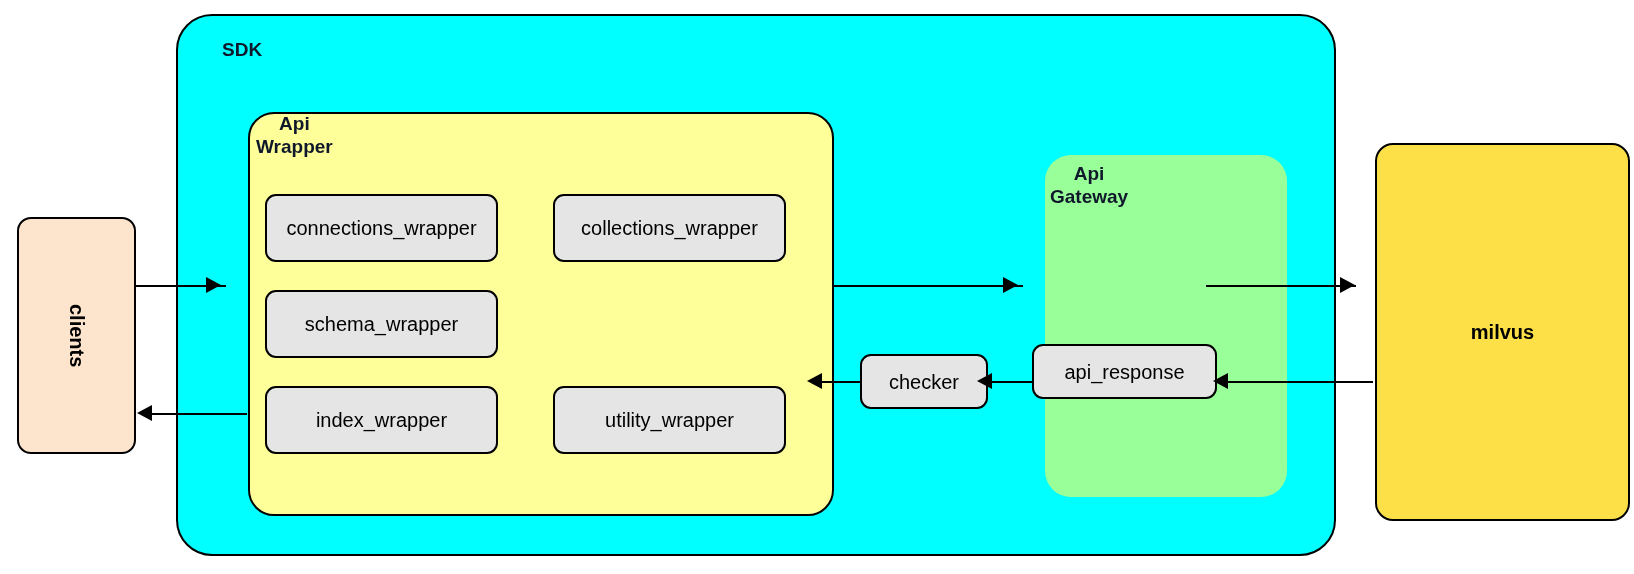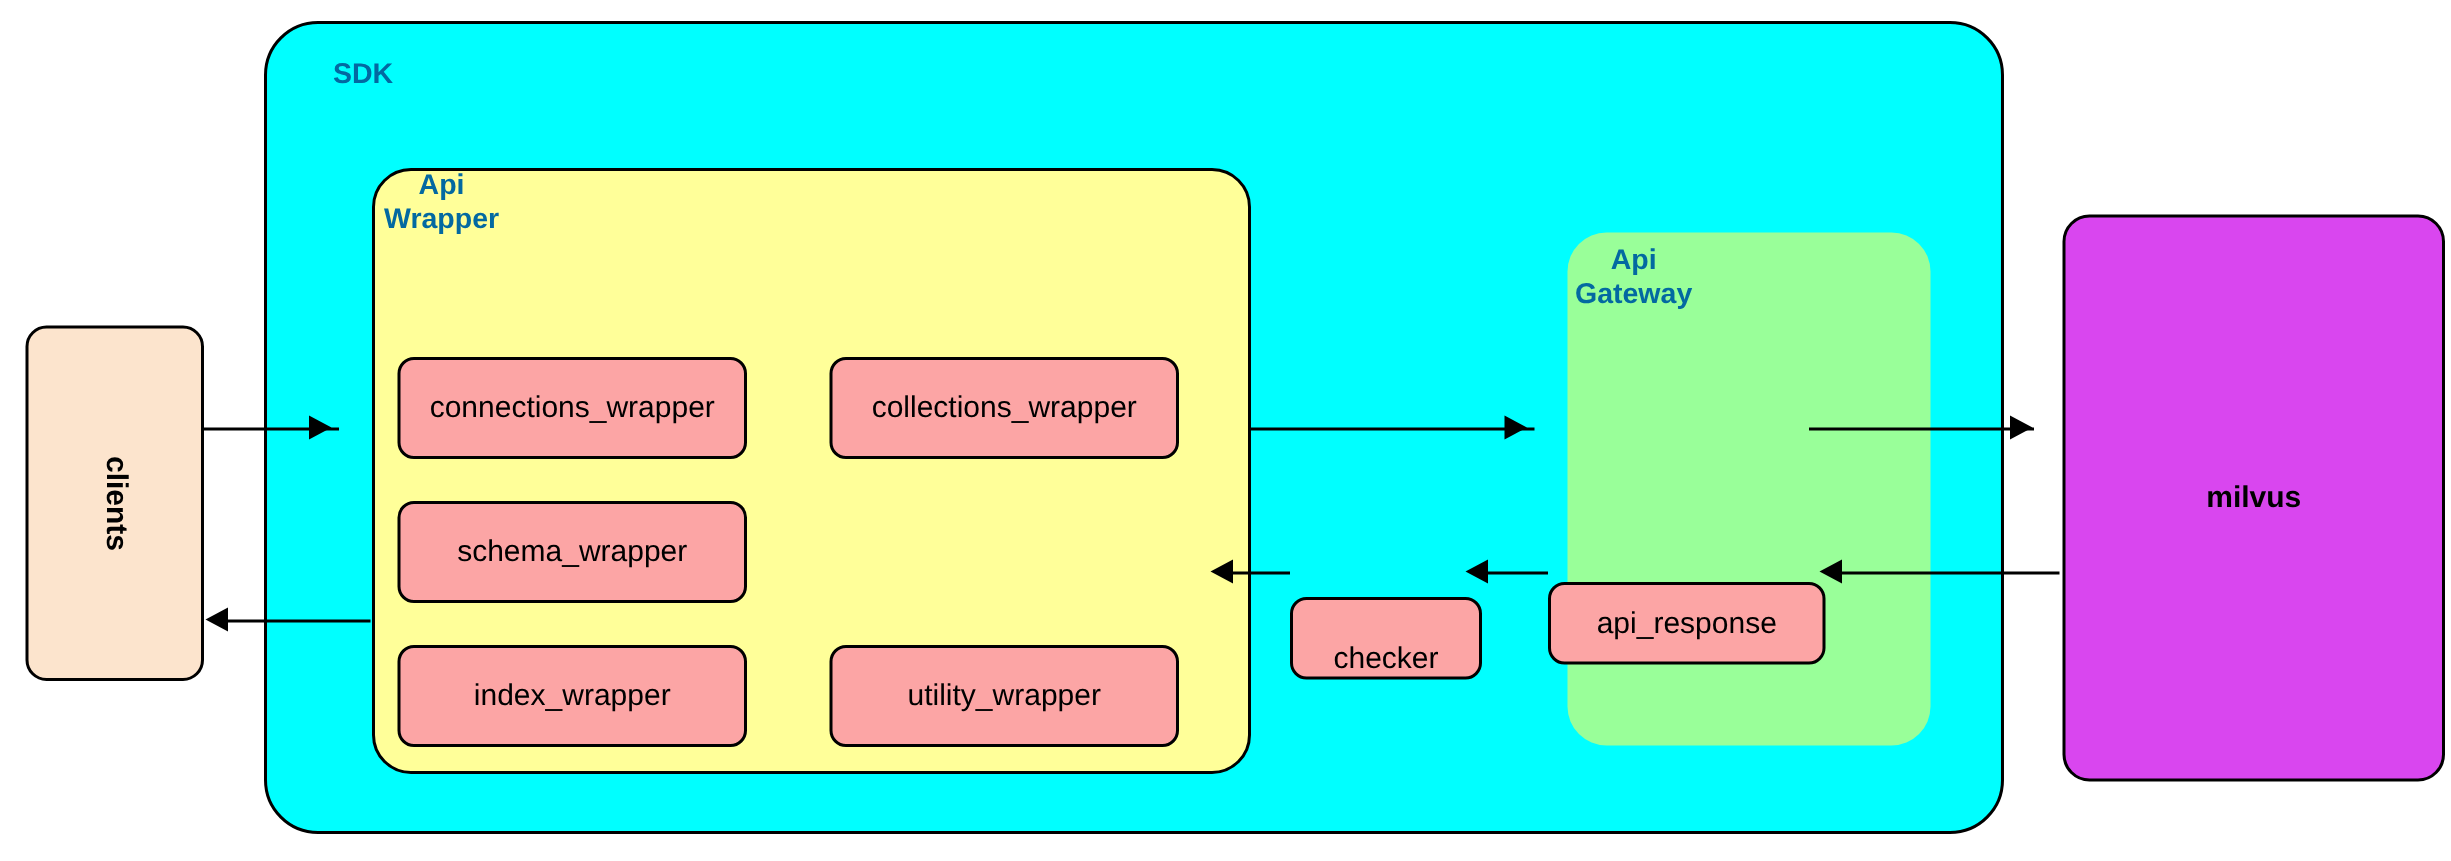--- a/index.html
+++ b/index.html
@@ -60,63 +60,62 @@
     border-radius: 26px;
     display: block;
   }
 
   
   .container-title {
     position: absolute;
     font-weight: bold;
     font-size: 19px;
     line-height: 23px;
-    color: #0369a1;
+    color: #0f172a;
     white-space: pre-line;
     text-align: center;
   }
   .title-sdk   { left: 222px; top: 38px; }
   .title-wrapper { left: 256px; top: 112px; }
   .title-gateway { left: 1050px; top: 162px; }
 
   
   .node {
-    background: #fca5a5;
+    background: #e5e5e5;
     border-radius: 11px;
     font-size: 20px;
     line-height: 24px;
-    margin-top: 44px;
   }
   .n-connections { left: 265px; top: 194px;  width: 233px; height: 68px; }
   .n-collections { left: 553px; top: 194px;  width: 233px; height: 68px; }
   .n-schema      { left: 265px; top: 290px;  width: 233px; height: 68px; }
   .n-partition   { left: 553px; top: 290px;  width: 233px; height: 68px; }
   .n-index       { left: 265px; top: 386px;  width: 233px; height: 68px; align-items: center; }
   .n-utility     { left: 553px; top: 386px;  width: 233px; height: 68px; }
 
   .n-apirequest  { left: 1032px; top: 255px; width: 174px; height: 55px; }
   .n-apiresponse { left: 1032px; top: 344px; width: 185px; height: 55px; }
-  .n-checker     { left: 860px;  top: 354px; width: 128px; height: 55px; align-items: flex-end; }
+  .n-checker     { left: 860px;  top: 354px; width: 128px; height: 55px; }
 
   
   .n-clients {
     left: 17px; top: 217px; width: 119px; height: 237px;
     background: #fce4cd;
     border-radius: 14px;
     font-size: 20px;
     font-weight: bold;
   }
   .n-clients .vtext {
     writing-mode: vertical-rl;
     text-orientation: mixed;
     display: block;
   }
   .n-milvus {
     left: 1375px; top: 143px; width: 255px; height: 378px;
-    background: #d946ef;
+    background: #fde047;
     border-radius: 18px;
     font-size: 20px;
     font-weight: bold;
   }
 
   
   .conn {
     position: absolute;
     height: 2px;
     background: #000000;

